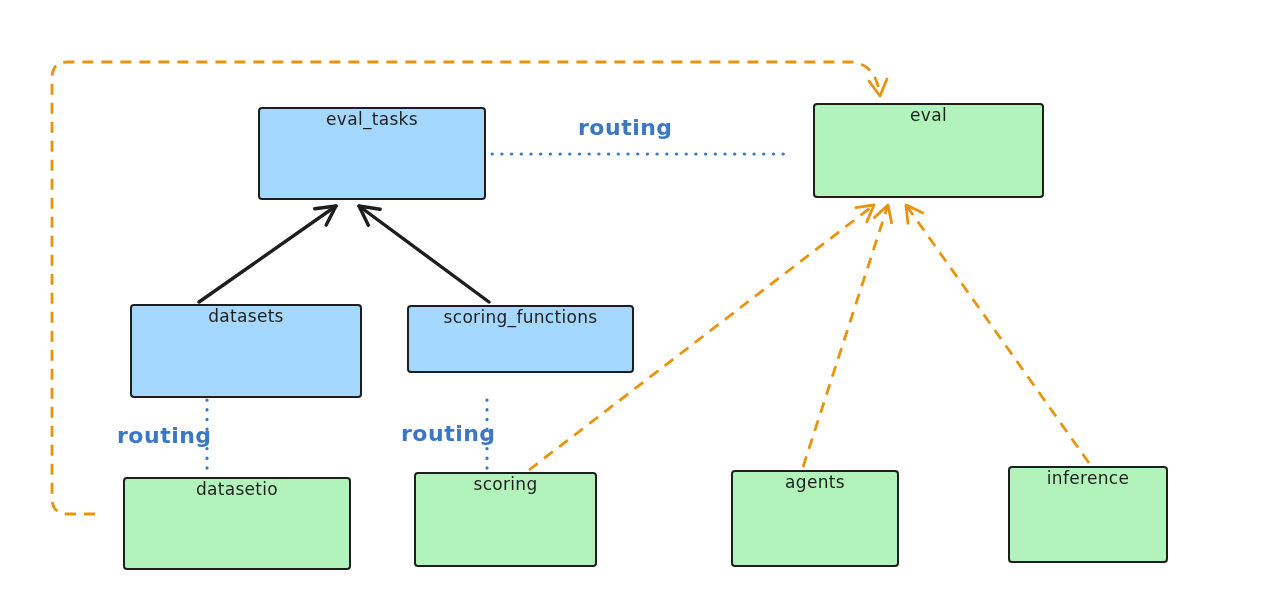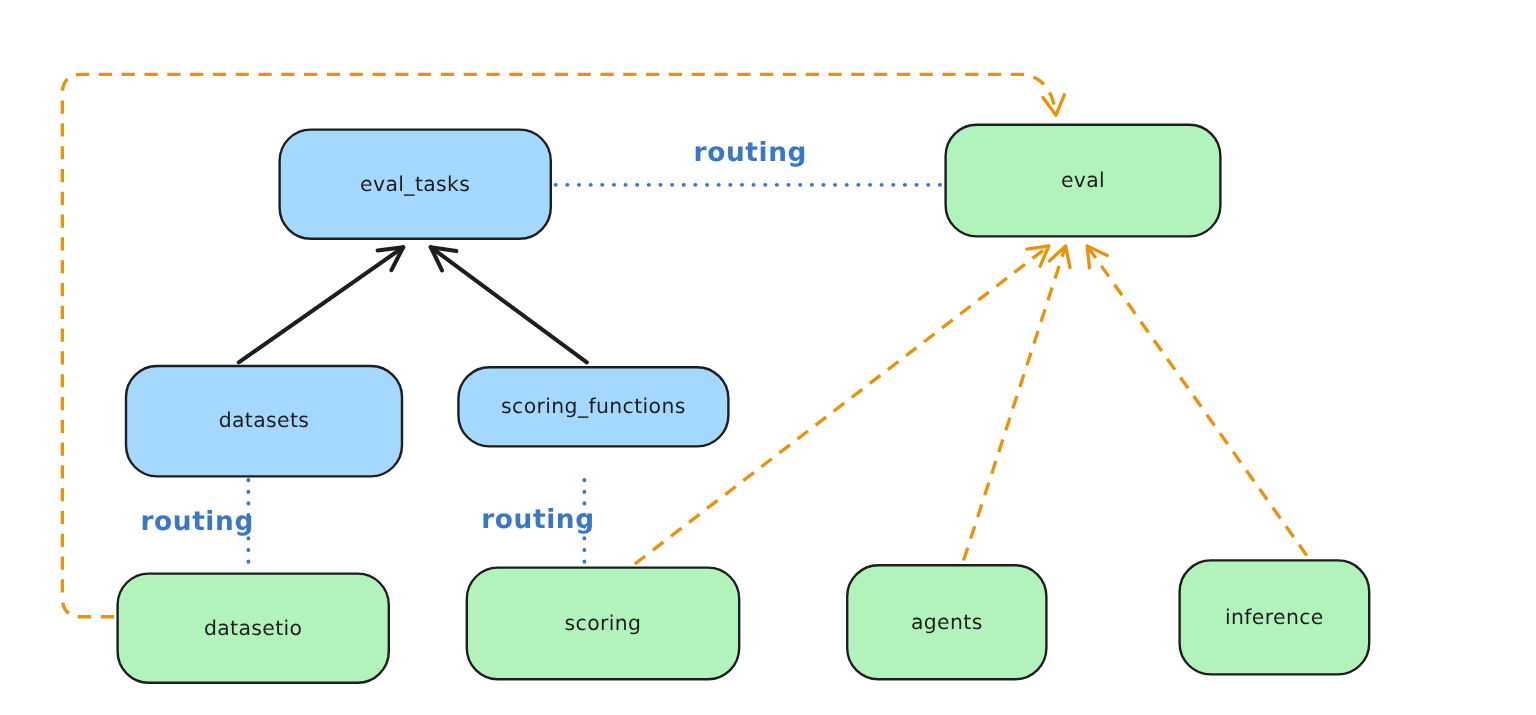--- a/index.html
+++ b/index.html
@@ -40,24 +40,25 @@
     fill: none;
     stroke: var(--routing-blue, #3b78c4);
     stroke-width: 3.2;
     stroke-linecap: round;
     stroke-dasharray: 0.2 9.5;
   }
   .node {
     position: absolute;
     box-sizing: border-box;
     border: 2.8px solid var(--stroke-dark, #1e1e1e);
-    border-radius: 27px;
+    border-radius: 4px;
     display: flex;
-    align-items: center;
+    align-items: flex-start;
     justify-content: center;
+    margin-left: 26px;
   }
   .node.blue  { background: var(--blue-fill, #a5d8ff); }
   .node.green { background: var(--green-fill, #b2f2bb); }
   .node-label {
     font-size: 17px;
     color: var(--stroke-dark, #1e1e1e);
     letter-spacing: 0.3px;
     white-space: nowrap;
   }
   .edge-label {
@@ -68,21 +69,21 @@
     letter-spacing: 0.5px;
     text-align: center;
     white-space: nowrap;
   }
   
   .pos-eval-tasks        { left: 232px; top: 107px; width: 228px; height: 93px; }
   .pos-eval              { left: 787px; top: 103px; width: 231px; height: 95px; }
   .pos-datasets          { left:  104px; top: 304px; width: 232px; height: 94px; }
   .pos-scoring-functions { left: 381px; top: 305px; width: 227px; height: 68px; }
   .pos-datasetio         { left:  97px; top: 477px; width: 228px; height: 93px; }
-  .pos-scoring           { left: 388px; top: 472px; width: 229px; height: 95px; }
+  .pos-scoring           { left: 388px; top: 472px; width: 183px; height: 95px; }
   .pos-agents            { left: 705px; top: 470px; width: 168px; height: 97px; }
   .pos-inference         { left: 982px; top: 466px; width: 160px; height: 97px; }
   
   .pos-routing-top  { left: 578px; top: 115px; width: 82px; }
   .pos-routing-left { left: 117px; top: 423px; width: 78px; }
   .pos-routing-mid  { left: 401px; top: 421px; width: 78px; }
 </style>
 </head>
 <body>
 

